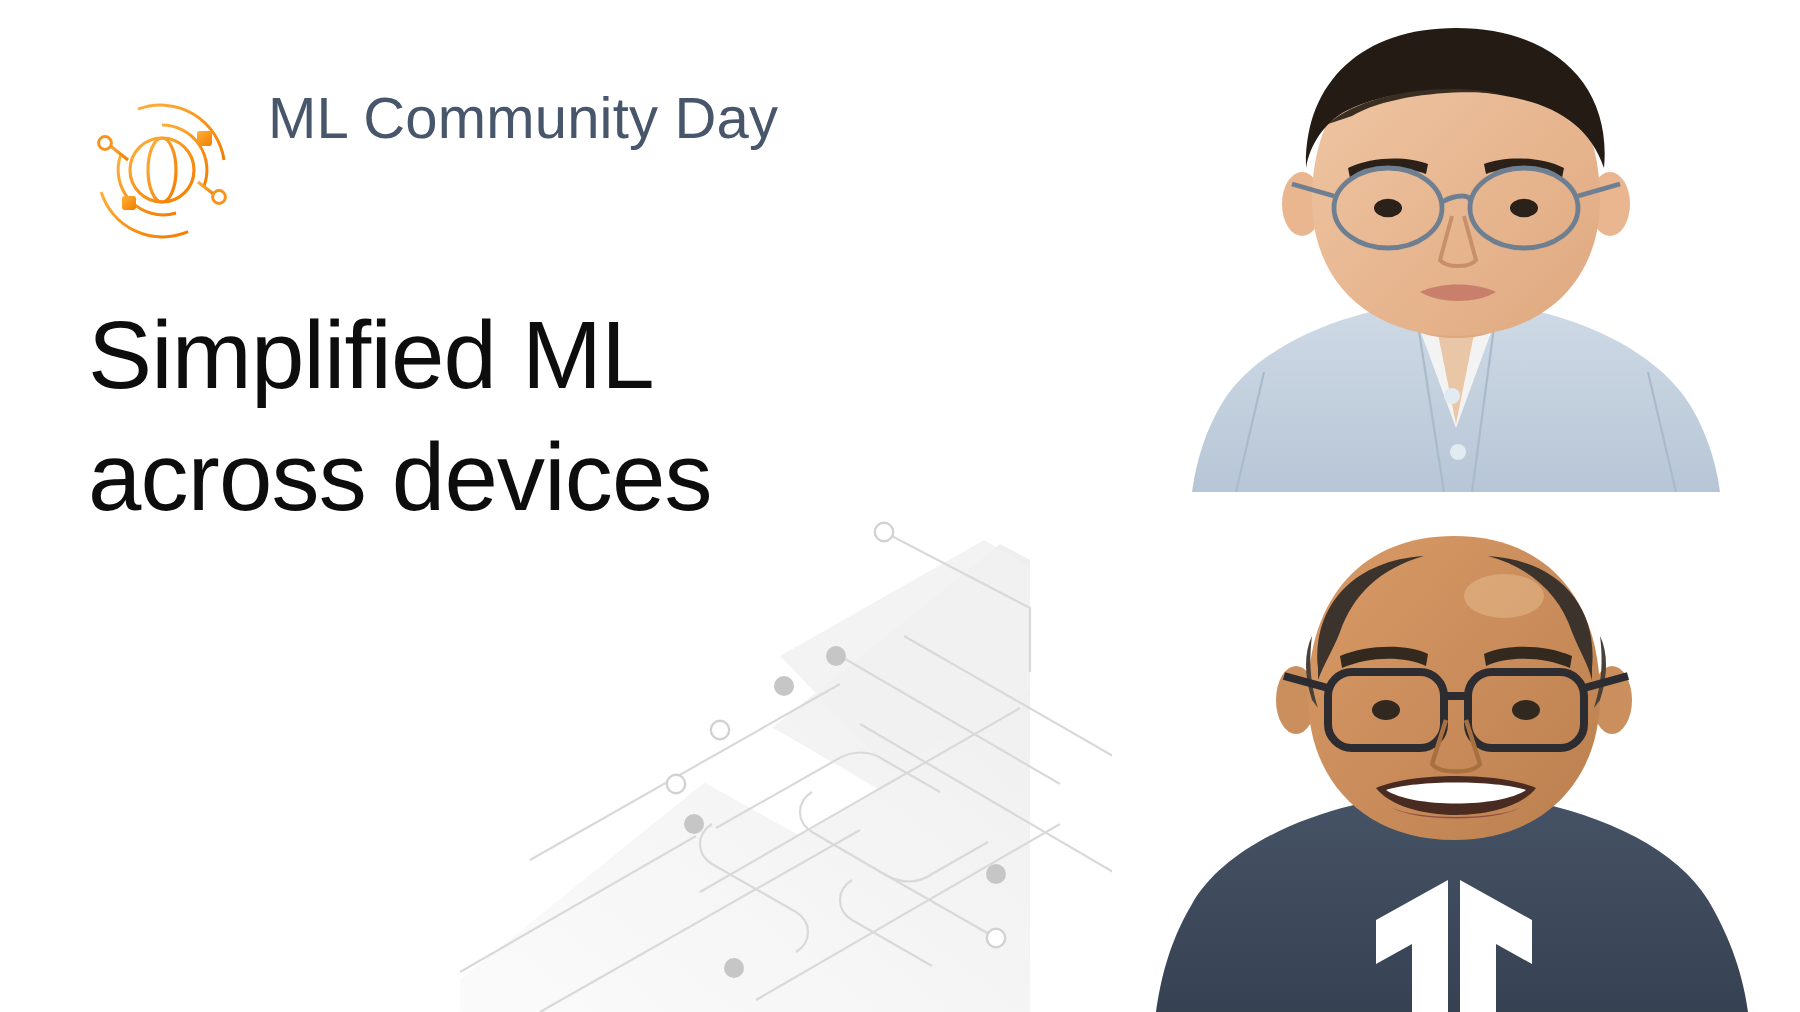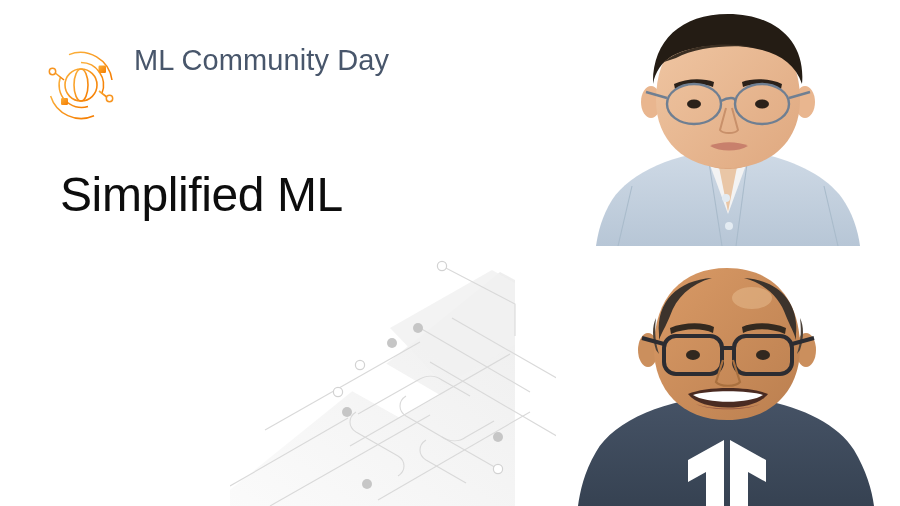--- a/index.html
+++ b/index.html
@@ -50,21 +50,21 @@
     white-space: nowrap;
     line-height: 1;
   }
 
   
   .headline {
     position: absolute;
     left: 44px;
     top: 148px;
     width: 470px;
-    margin: 16px;
+    margin: 0;
     font-size: 48px;
     font-weight: 400;
     line-height: 1.28;
     letter-spacing: -0.4px;
     color: #0d0d0d;
   }
   .headline-line { display: block; }
 
   
   .speaker-photo {
@@ -178,20 +178,21 @@
           <circle cx="10.5" cy="25.5" r="3.2"></circle>
           <circle cx="67.5" cy="52.5" r="3.2"></circle>
         </g>
       </svg>
     </span>
     <span class="brand-wordmark">ML Community Day</span>
   </div>
 
   <h1 class="headline">
     <span class="headline-line">Simplified ML</span>
+    <span class="headline-line">across devices</span>
   </h1>
 
   <div class="speaker-photo photo-top">
     <svg class="photo-svg" viewBox="0 0 344 246" preserveAspectRatio="xMidYMid slice" xmlns="http://www.w3.org/2000/svg" aria-hidden="true">
       <defs>
         <linearGradient id="skinA" x1="0" y1="0" x2="1" y2="1">
           <stop offset="0" stop-color="#f0c7a4"></stop>
           <stop offset="1" stop-color="#dfa87f"></stop>
         </linearGradient>
         <linearGradient id="denim" x1="0" y1="0" x2="0" y2="1">

